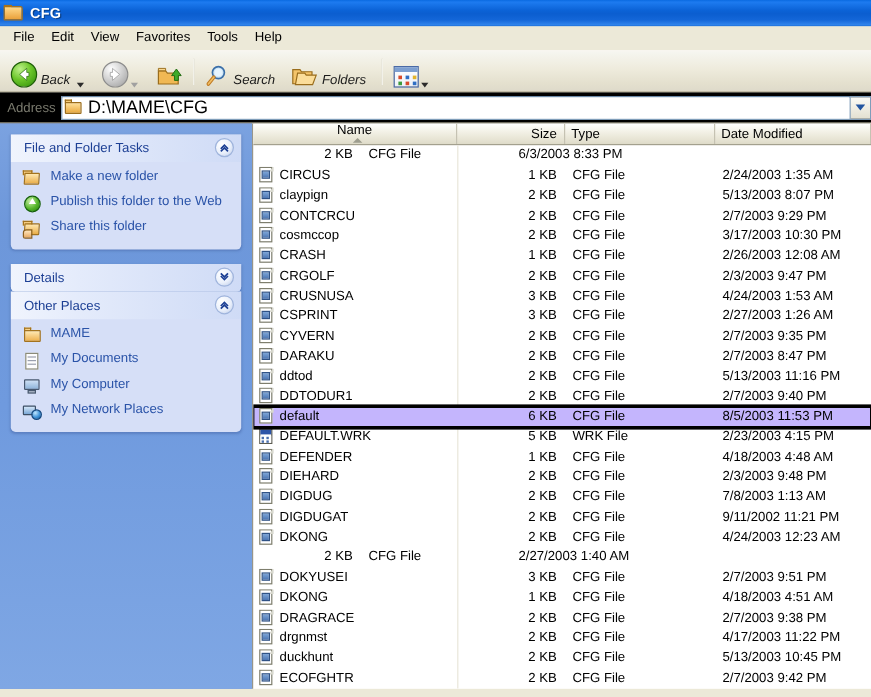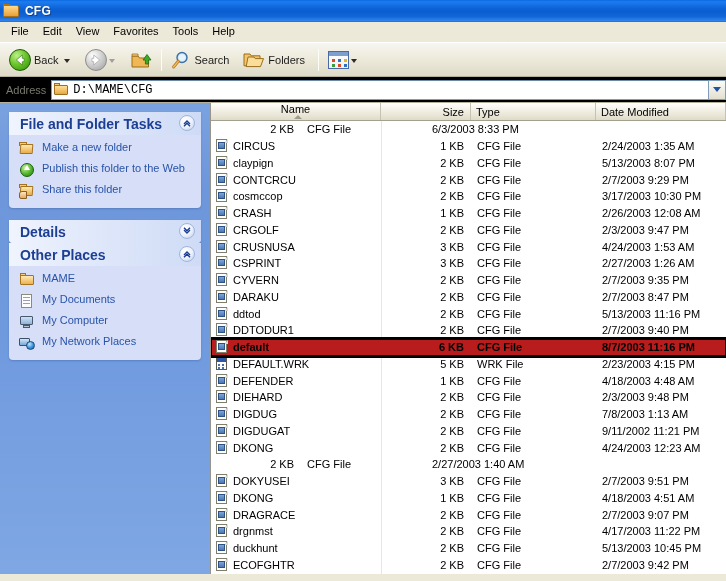--- a/index.html
+++ b/index.html
@@ -80,25 +80,26 @@
   .toolbar {
     height: 34px;
     background: linear-gradient(to bottom, #f6f6f0 0%, #eeebdc 45%, #e4e0ce 80%, #dedaca 100%);
     display: flex;
     align-items: center;
     padding-left: 4px;
     border-bottom: 1px solid #b5b09a;
     position: relative;
   }
   .tb-btn {
-    display: flex; align-items: center;
+    display: flex; align-items: flex-end;
     height: 28px;
     padding: 0 4px;
     cursor: default;
     border: 1px solid transparent;
+    font-style: italic;
   }
   .tb-label { font-size: 11px; color: #1b1b1b; margin: 0 4px 0 3px; }
   .tb-caret {
     width: 0; height: 0;
     border-left: 3.5px solid transparent;
     border-right: 3.5px solid transparent;
     border-top: 4px solid #2b2b2b;
     margin: 2px 5px 0 2px;
   }
   .tb-caret.dim { border-top-color: #a0a0a0; }
@@ -180,21 +181,21 @@
   .addr-folder .af-back {
     position: absolute; left: 0; top: 2px; width: 14px; height: 10px;
     background: linear-gradient(to bottom, #ffe09a, #e8a93f);
     border: 1px solid #9c6e1d;
     border-radius: 1px;
   }
   .addr-folder .af-tab {
     position: absolute; left: 0; top: 0px; width: 6px; height: 3px;
     background: #f7cd7c; border: 1px solid #9c6e1d; border-bottom: none;
   }
-  .addr-text { font-size: 12px; color: #000; font-family: Liberation Mono, monospace; }
+  .addr-text { font-size: 15px; color: #000; }
   .addr-drop {
     width: 17px; height: 20px;
     background: linear-gradient(to bottom, #fbfbf6, #e3e0d0);
     border: 1px solid #7f9db9;
     border-left: none;
     display: flex; align-items: center; justify-content: center;
     flex: none;
   }
   .addr-drop .dc {
     width: 0; height: 0;
@@ -228,21 +229,21 @@
     box-shadow: 0 1px 2px rgba(30,50,110,.25);
   }
   .panel-head {
     height: 23px;
     background: linear-gradient(to right, #f0f4fd 0%, #e4ebfb 30%, #cfdbf6 100%);
     display: flex; align-items: center;
     padding-left: 11px;
     position: relative;
   }
   .panel-title {
-    font-size: 14px; font-weight: bold; color: #1c3f94;
+    font-size: 11px; font-weight: normal; color: #1c3f94;
   }
   .chev {
     position: absolute; right: 6px; top: 3px;
     width: 16px; height: 16px; border-radius: 50%;
     background: radial-gradient(circle at 35% 30%, #ffffff 0%, #eaf0fb 55%, #b9c9e8 100%);
     border: 1px solid #9fb4dc;
     display: flex; align-items: center; justify-content: center;
   }
   .chev svg { display:block; }
   .panel-body { padding: 5px 8px 8px 10px; }
@@ -422,22 +423,21 @@
     background: #ffffff;
   }
   .ficon.wrk .gd {
     position: absolute; width: 2px; height: 2px; background: #4a6fae;
   }
   
   .row.marked {
     outline: 3px solid #000000;
     outline-offset: -1px;
     z-index: 5;
-    background: #b91c1c;
-    font-weight: bold;
+    background: #c4b5fd;
   }
 </style>
 </head>
 <body>
 
 <div id="app">
 
   <div class="titlebar">
     <div class="title-folder">
       <div class="tf-tab"></div>
@@ -823,21 +823,21 @@
             <div class="cell c-name">
               <span class="ficon cfg">
                 <span class="page"></span>
                 <span class="fold"></span>
                 <span class="blk"></span>
               </span>
               <span>default</span>
             </div>
             <div class="cell c-size">6 KB</div>
             <div class="cell c-type">CFG File</div>
-            <div class="cell c-date">8/7/2003 11:16 PM</div>
+            <div class="cell c-date">8/5/2003 11:53 PM</div>
           </div>
           <div class="row">
             <div class="cell c-name">
               <span class="ficon wrk">
                 <span class="page"></span>
                 <span class="bar"></span>
                 <span class="grid"></span>
                 <span class="gd" style="left:3px;top:7px"></span>
                 <span class="gd" style="left:7px;top:7px"></span>
                 <span class="gd" style="left:3px;top:10px"></span>
@@ -949,21 +949,21 @@
             <div class="cell c-name">
               <span class="ficon cfg">
                 <span class="page"></span>
                 <span class="fold"></span>
                 <span class="blk"></span>
               </span>
               <span>DRAGRACE</span>
             </div>
             <div class="cell c-size">2 KB</div>
             <div class="cell c-type">CFG File</div>
-            <div class="cell c-date">2/7/2003 9:07 PM</div>
+            <div class="cell c-date">2/7/2003 9:38 PM</div>
           </div>
           <div class="row">
             <div class="cell c-name">
               <span class="ficon cfg">
                 <span class="page"></span>
                 <span class="fold"></span>
                 <span class="blk"></span>
               </span>
               <span>drgnmst</span>
             </div>

